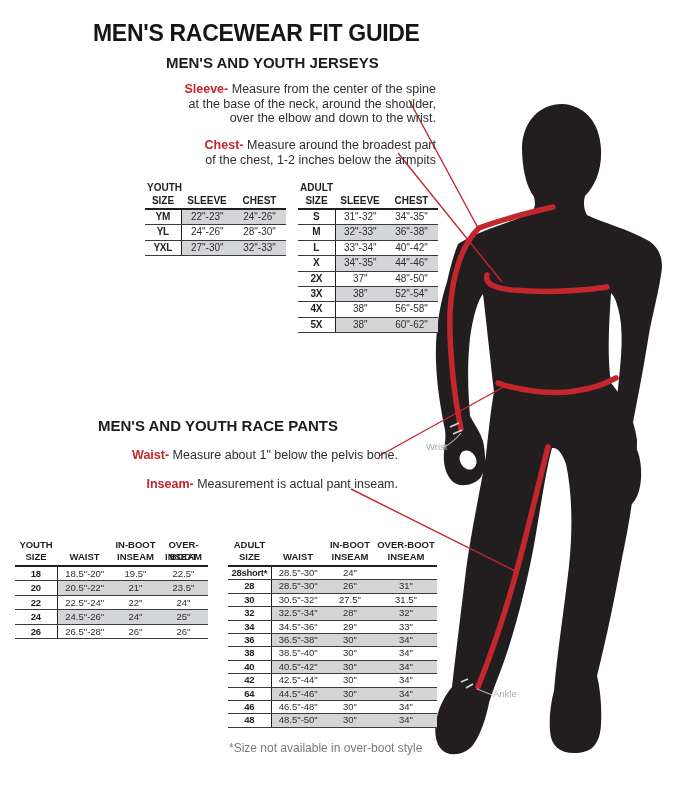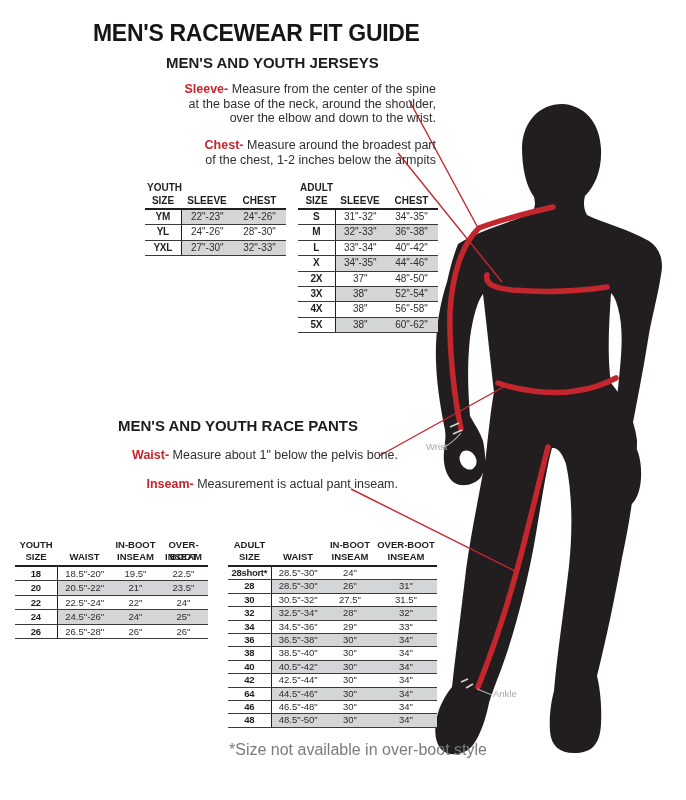--- a/index.html
+++ b/index.html
@@ -16,21 +16,21 @@
   .hand-hole{fill:#fff;}
   .mline{fill:none;stroke:var(--red);stroke-width:5.5;stroke-linecap:round;stroke-linejoin:round;}
   .leader{stroke:var(--red);stroke-width:1.4;fill:none;}
   .gleader{fill:none;stroke:#b4b6b8;stroke-width:1.1;}
   .tickmark{fill:none;stroke:#d4d5d7;stroke-width:1.6;}
 
   .title{position:absolute;left:93px;top:20px;font-size:23px;font-weight:900;
          letter-spacing:-0.3px;color:#161417;z-index:2;white-space:nowrap;}
   .sec-h{position:absolute;font-size:15px;font-weight:800;color:#1d1c1e;z-index:2;white-space:nowrap;}
   .jers-h{left:166px;top:54px;}
-  .pants-h{left:98px;top:417px;margin-left:20px;}
+  .pants-h{left:98px;top:417px;}
 
   .para{position:absolute;font-size:12.5px;line-height:14.5px;color:#2f2e30;z-index:2;text-align:right;}
   .sleeve-para{left:166px;top:82px;width:270px;}
   .chest-para{left:166px;top:138px;width:270px;}
   .waist-para{left:98px;top:448px;width:300px;}
   .inseam-para{left:98px;top:477px;width:300px;}
   .redlab{color:var(--red);font-weight:bold;}
   .ptext{white-space:pre-line;}
 
   .tbl{position:absolute;z-index:2;}
@@ -57,21 +57,21 @@
   .t-py th:nth-child(3){width:47px;} .t-py th:nth-child(4){width:49px;}
   .t-py td{height:13.4px;line-height:13.4px;font-size:9.5px;}
 
   .t-pa{left:228px;top:539px;} .t-pa table{width:209px;}
   .t-pa th:nth-child(1){width:43px;} .t-pa th:nth-child(2){width:54px;}
   .t-pa th:nth-child(3){width:50px;} .t-pa th:nth-child(4){width:62px;}
   .t-pa td{height:12.4px;line-height:12.4px;font-size:9.5px;}
 
   .t-py th,.t-pa th{font-size:9.5px;}
 
-  .footnote{position:absolute;left:229px;top:741px;font-size:16px;color:var(--footnote-gray);z-index:2;}
+  .footnote{position:absolute;left:229px;top:741px;font-size:12px;color:var(--footnote-gray);z-index:2;}
   .fig-label{position:absolute;font-size:9.5px;color:var(--label-gray);z-index:2;}
   .wrist-label{left:426px;top:441px;}
   .ankle-label{left:493px;top:688px;}
 </style>
 </head>
 <body>
 
 <div class="page">
 
   <svg class="figure-svg" viewBox="0 0 686 800">

